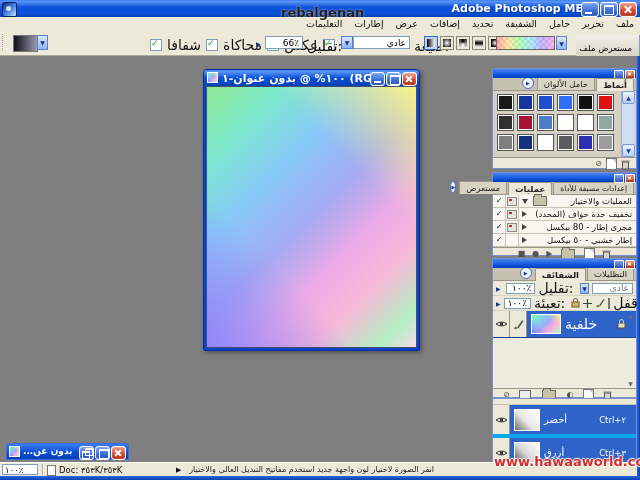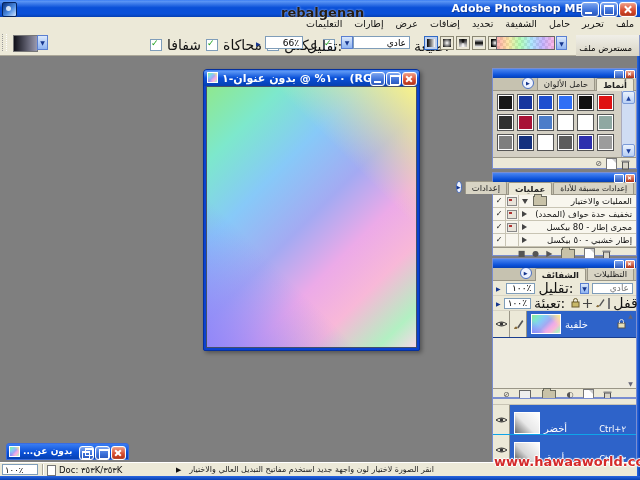--- a/index.html
+++ b/index.html
@@ -121,25 +121,25 @@
     white-space:nowrap;overflow:hidden;color:#111;}
   
   .lrow{height:14px;display:flex;align-items:center;gap:3px;padding:0 3px;border-bottom:1px solid #d8d4c4;}
   .lrow .fld{height:11px;}
   .lockic{width:11px;height:11px;display:flex;align-items:center;justify-content:center;}
   .layerlist{background:#eeebdf;position:relative;}
   .layerrow{height:26px;display:flex;align-items:center;background:#2e63c9;color:#fff;border-bottom:1px solid #1a3e8e;}
   .eyecell{width:17px;height:100%;background:#ece9d8;border-right:1px solid #9a9687;
     display:flex;align-items:center;justify-content:center;box-sizing:border-box;}
   .thumb{border:1px solid #fff;box-sizing:border-box;}
-  .lname{font-size:10px;margin-right:8px;white-space:nowrap;direction:rtl;}
+  .lname{font-size:14px;margin-right:8px;white-space:nowrap;direction:rtl;}
   .sidearrows{position:absolute;right:1px;top:0;bottom:0;width:9px;display:flex;flex-direction:column;
     justify-content:space-between;align-items:center;color:#667;font-size:6px;padding:1px 0;box-sizing:border-box;}
   
-  .chrow{height:29px;display:flex;align-items:flex-end;background:#2e63c9;color:#fff;border-bottom:1px solid #0ea5e9;}
+  .chrow{height:29px;display:flex;align-items:center;background:#2e63c9;color:#fff;border-bottom:4px solid #0ea5e9;}
   .chthumb{width:26px;height:22px;margin:0 4px;background:linear-gradient(45deg,#6e6e6e,#e8e8e8 45%,#ffffff);}
   .chname{font-size:10px;direction:rtl;}
   .chshort{margin-left:auto;margin-right:10px;font-size:8.5px;}
   
   .miniwin{left:6px;top:443px;width:123px;height:17px;border:1px solid #3a6ce0;border-radius:3px 3px 0 0;
     background:linear-gradient(180deg,#3a7df2,#0a50d8 55%,#0640b2);box-sizing:border-box;}
   .miniwin .doc-title{left:16px;top:2px;font-size:9px;}
   
   .statusbar{left:0;top:462px;width:640px;height:14px;background:#ece9d8;border-top:1px solid #fff;
     box-sizing:border-box;}
@@ -296,21 +296,21 @@
 <div class="abs pal" style="top:172px;height:84px;">
   <div class="pal-title">
     <div class="pal-btns">
       <div class="pbtn"></div>
       <div class="pbtn close"></div>
     </div>
   </div>
   <div class="tabs">
     <div class="tab" style="font-size:7.5px;">إعدادات مسبقة للأداة</div>
     <div class="tab active">عمليات</div>
-    <div class="tab">إعدادات</div>
+    <div class="tab">مستعرض</div>
     <div class="palmenu">▶</div>
   </div>
   <div class="actrows">
     <div class="actrow">
       <div class="actcell">
           <span class="chk">✓</span>
         </div>
       <div class="actcell">
           <div class="dlg"></div>
         </div>

